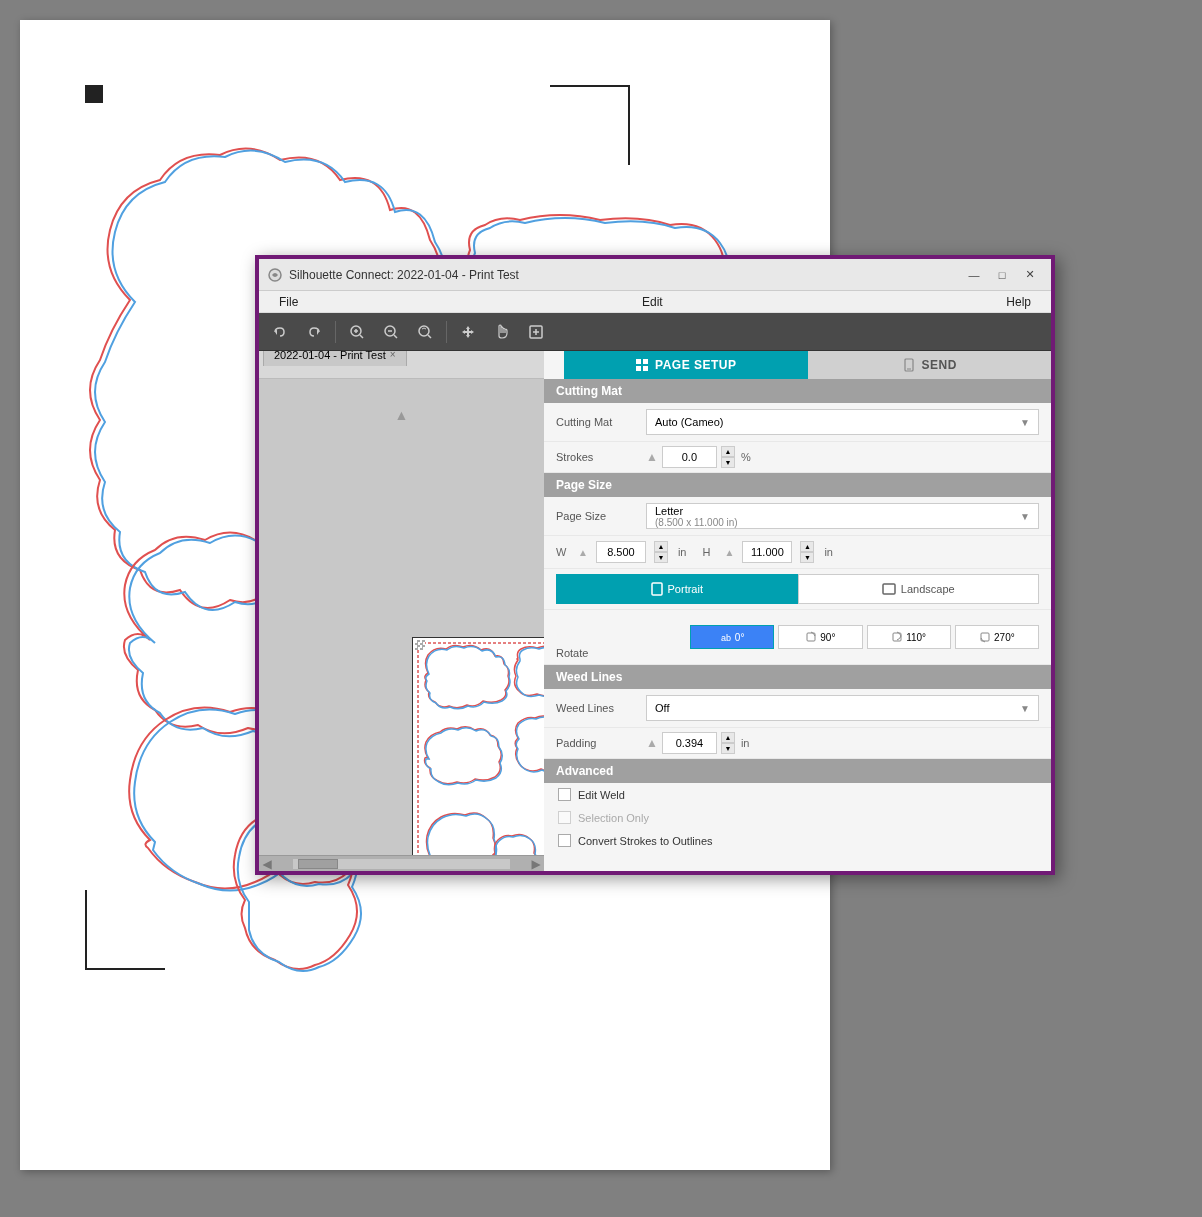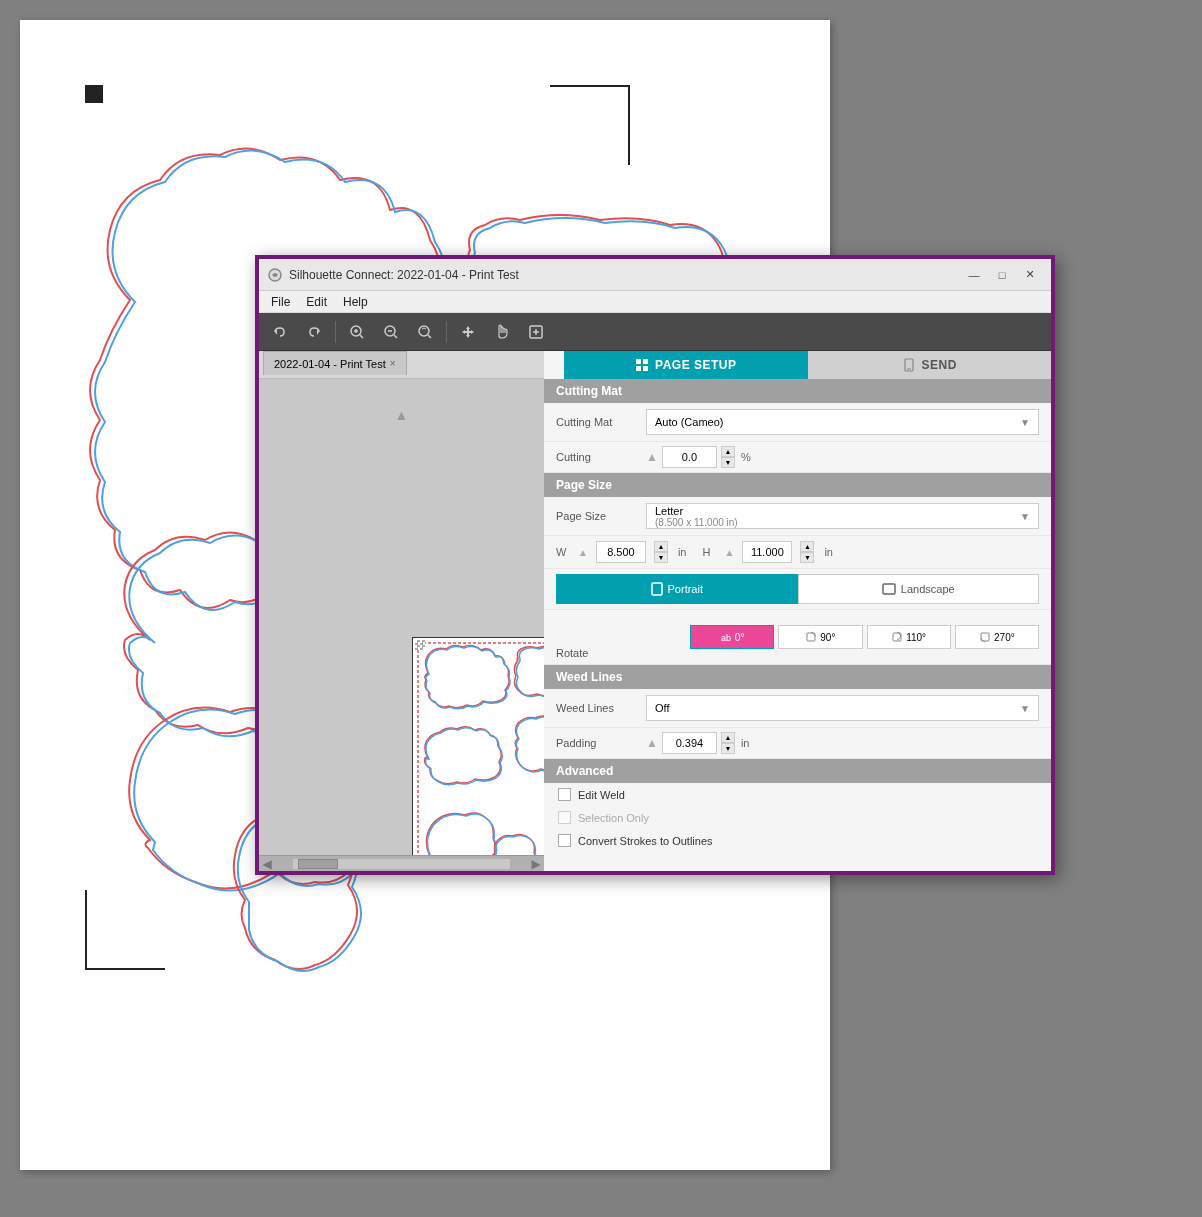--- a/index.html
+++ b/index.html
@@ -132,22 +132,23 @@
       font-size: 11px;
       color: #444;
     }
 
     
     .menu-bar {
       height: 22px;
       background: #f0f0f0;
       display: flex;
       align-items: center;
-      padding: 0 4px;
+      padding: 0 12px;
       border-bottom: 1px solid #ddd;
+      justify-content: space-between;
     }
     .menu-item {
       padding: 2px 8px;
       font-size: 12px;
       cursor: pointer;
       color: #222;
     }
 
     
     .toolbar {
@@ -193,22 +194,22 @@
       display: flex;
       flex-direction: column;
       position: relative;
       overflow: hidden;
     }
 
     .tab-bar {
       height: 28px;
       background: #d8d8d8;
       display: flex;
-      align-items: flex-start;
-      padding: 0 4px;
+      align-items: flex-end;
+      padding: 12px 4px;
       border-bottom: 1px solid #bbb;
     }
     .tab {
       height: 24px;
       padding: 0 10px;
       background: #c0c0c0;
       border: 1px solid #aaa;
       border-bottom: none;
       display: flex;
       align-items: center;
@@ -442,21 +443,21 @@
       border: 1px solid #ccc;
       display: flex;
       align-items: center;
       justify-content: center;
       font-size: 10px;
       cursor: pointer;
       background: white;
       gap: 3px;
     }
     .rotate-btn.active {
-      background: #ec4899;
+      background: #3b82f6;
       color: white;
       border-color: #00a0b0;
       margin-left: 40px;
     }
 
     
     .checkbox-row {
       display: flex;
       align-items: center;
       padding: 5px 14px;
@@ -715,21 +716,21 @@
         <div class="form-label">Cutting Mat</div>
         <div class="form-control">
           <div class="dropdown">
             <span>Auto (Cameo)</span>
             <span class="dropdown-arrow">▼</span>
           </div>
         </div>
       </div>
 
       <div class="reveal-row">
-        <div class="reveal-label">Cutting</div>
+        <div class="reveal-label">Strokes</div>
         <span class="triangle-slider">▲</span>
         <div class="num-input-wrap" style="margin-left:4px;">
           <input class="num-input" type="text" value="0.0" style="">
           <div class="num-arrows">
             <div class="num-arrow">▲</div>
             <div class="num-arrow">▼</div>
           </div>
           <span class="unit-label">%</span>
         </div>
       </div>

